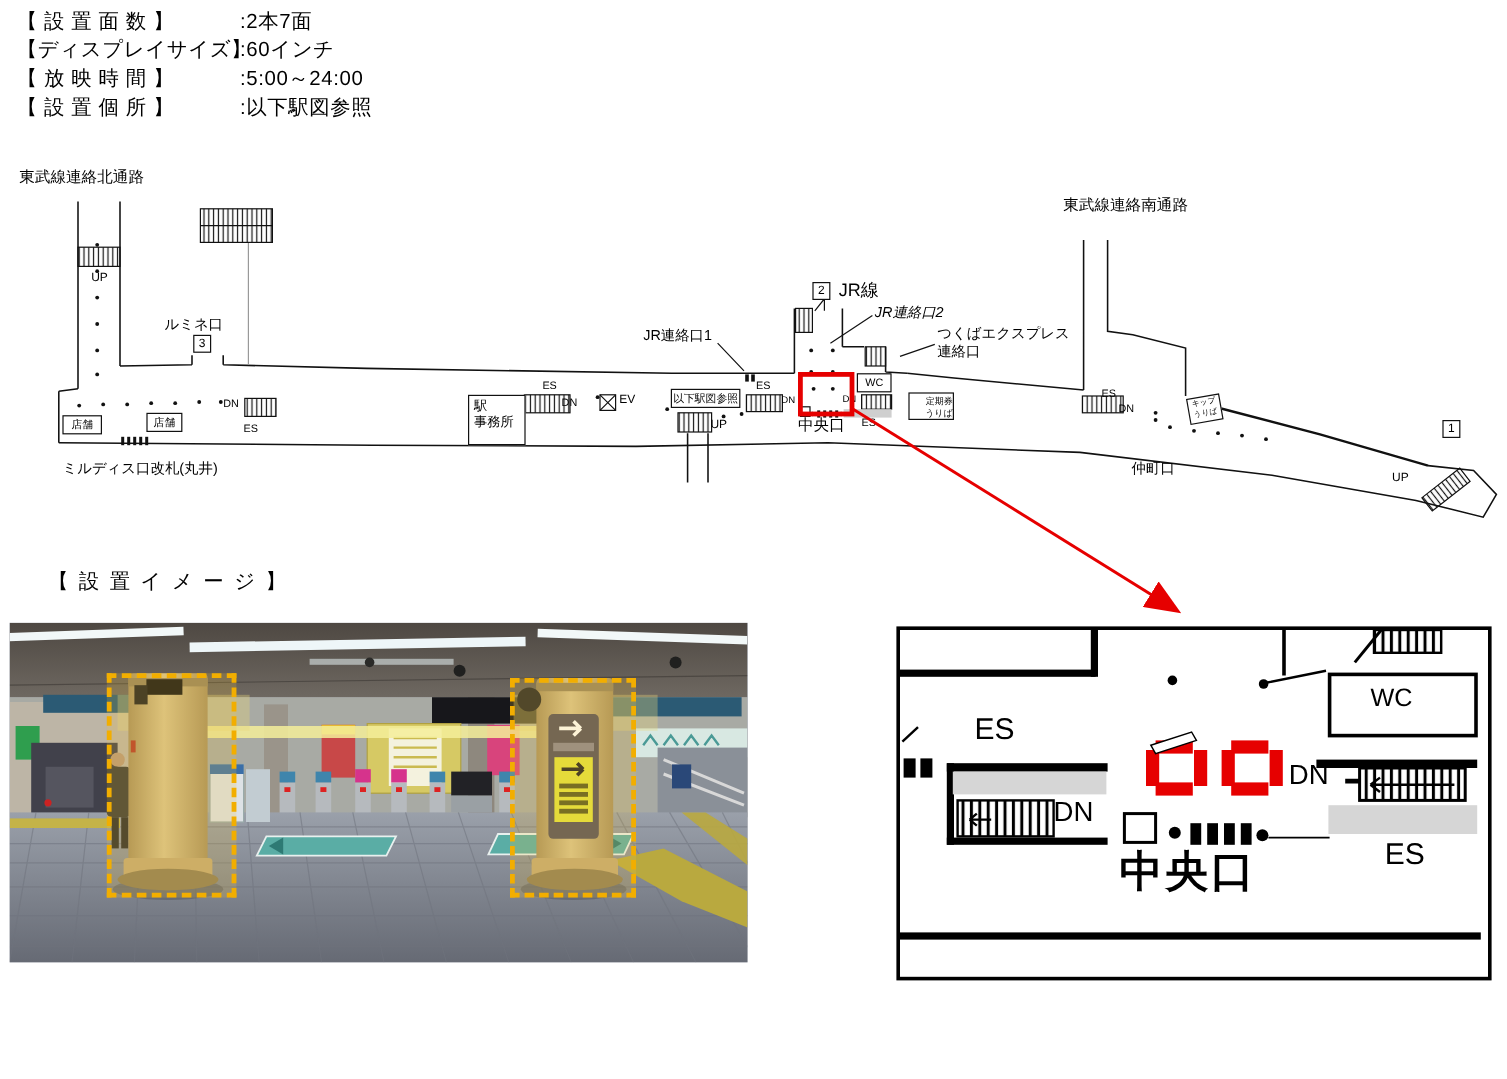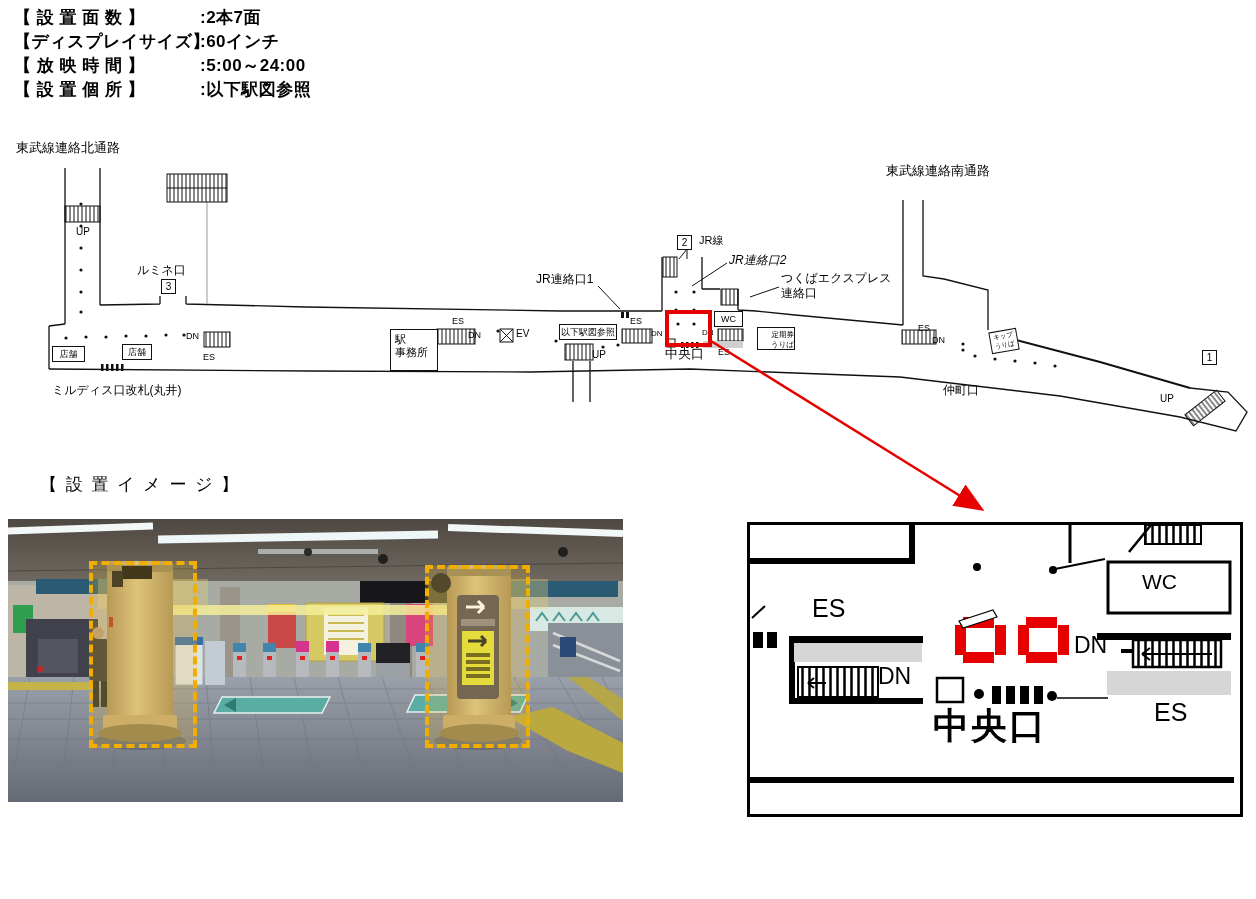--- a/index.html
+++ b/index.html
@@ -1,20 +1,20 @@
 <!DOCTYPE html>
 <html><head>
 <meta charset="utf-8">
 <style>
   html,body{margin:0;padding:0;background:#fff;}
   #page{position:relative;width:1256px;height:899px;background:#fff;overflow:hidden;
         font-family:"Liberation Sans","DejaVu Sans",sans-serif;color:#000;}
   
   #specs{position:absolute;left:14px;top:6px;font-size:17px;line-height:24px;letter-spacing:.5px;}
-  .spec-row{white-space:nowrap;font-weight:bold;}
+  .spec-row{white-space:nowrap;}
   .spec-label{display:inline-block;width:186px;}
   
   #map{position:absolute;left:0;top:140px;width:1256px;height:300px;}
   .lb{position:absolute;white-space:nowrap;line-height:1.05;}
   .bx{position:absolute;border:1px solid #111;background:#fff;text-align:center;box-sizing:border-box;}
   .numbox{position:absolute;border:1.5px solid #111;background:#fff;text-align:center;
           font-size:10px;line-height:13px;width:15px;height:15px;box-sizing:border-box;}
   #map-redbox{position:absolute;left:665px;top:170px;width:47px;height:37px;
               border:4px solid #e60000;box-sizing:border-box;}
   
@@ -141,21 +141,21 @@
       <path d="M500,189 L513,202 M513,189 L500,202" stroke="#111" stroke-width="1"></path>
       <rect x="667" y="199" width="8" height="8" fill="#fff" stroke="#111"></rect>
     </g>
   </svg>
 
   <div class="lb" style="left:16px;top:1px;font-size:13px;">東武線連絡北通路</div>
   <div class="lb" style="left:137px;top:124px;font-size:12px;">ルミネ口</div>
   <div class="numbox" style="left:161px;top:139px;">3</div>
   <div class="lb" style="left:536px;top:133px;font-size:12px;">JR連絡口1</div>
   <div class="numbox" style="left:677px;top:95px;">2</div>
-  <div class="lb" style="left:699px;top:95px;font-size:11px;">JR線</div>
+  <div class="lb" style="left:699px;top:95px;font-size:15px;">JR線</div>
   <div class="lb" style="left:729px;top:114px;font-size:12px;font-style:italic;">JR連絡口2</div>
   <div class="lb" style="left:781px;top:132px;font-size:12px;">つくばエクスプレス</div>
   <div class="lb" style="left:781px;top:147px;font-size:12px;">連絡口</div>
   <div class="lb" style="left:886px;top:24px;font-size:13px;">東武線連絡南通路</div>
   <div class="lb" style="left:943px;top:244px;font-size:12px;">仲町口</div>
   <div class="numbox" style="left:1202px;top:210px;">1</div>
   <div class="lb" style="left:52px;top:244px;font-size:12px;text-align:right;">ミルディス口改札(丸井)</div>
   <div class="lb" style="left:665px;top:207px;font-size:13px;">中央口</div>
 
   <div class="bx" style="left:390px;top:189px;width:48px;height:42px;text-align:left;font-size:11px;line-height:13px;padding:3px 0 0 4px;">

